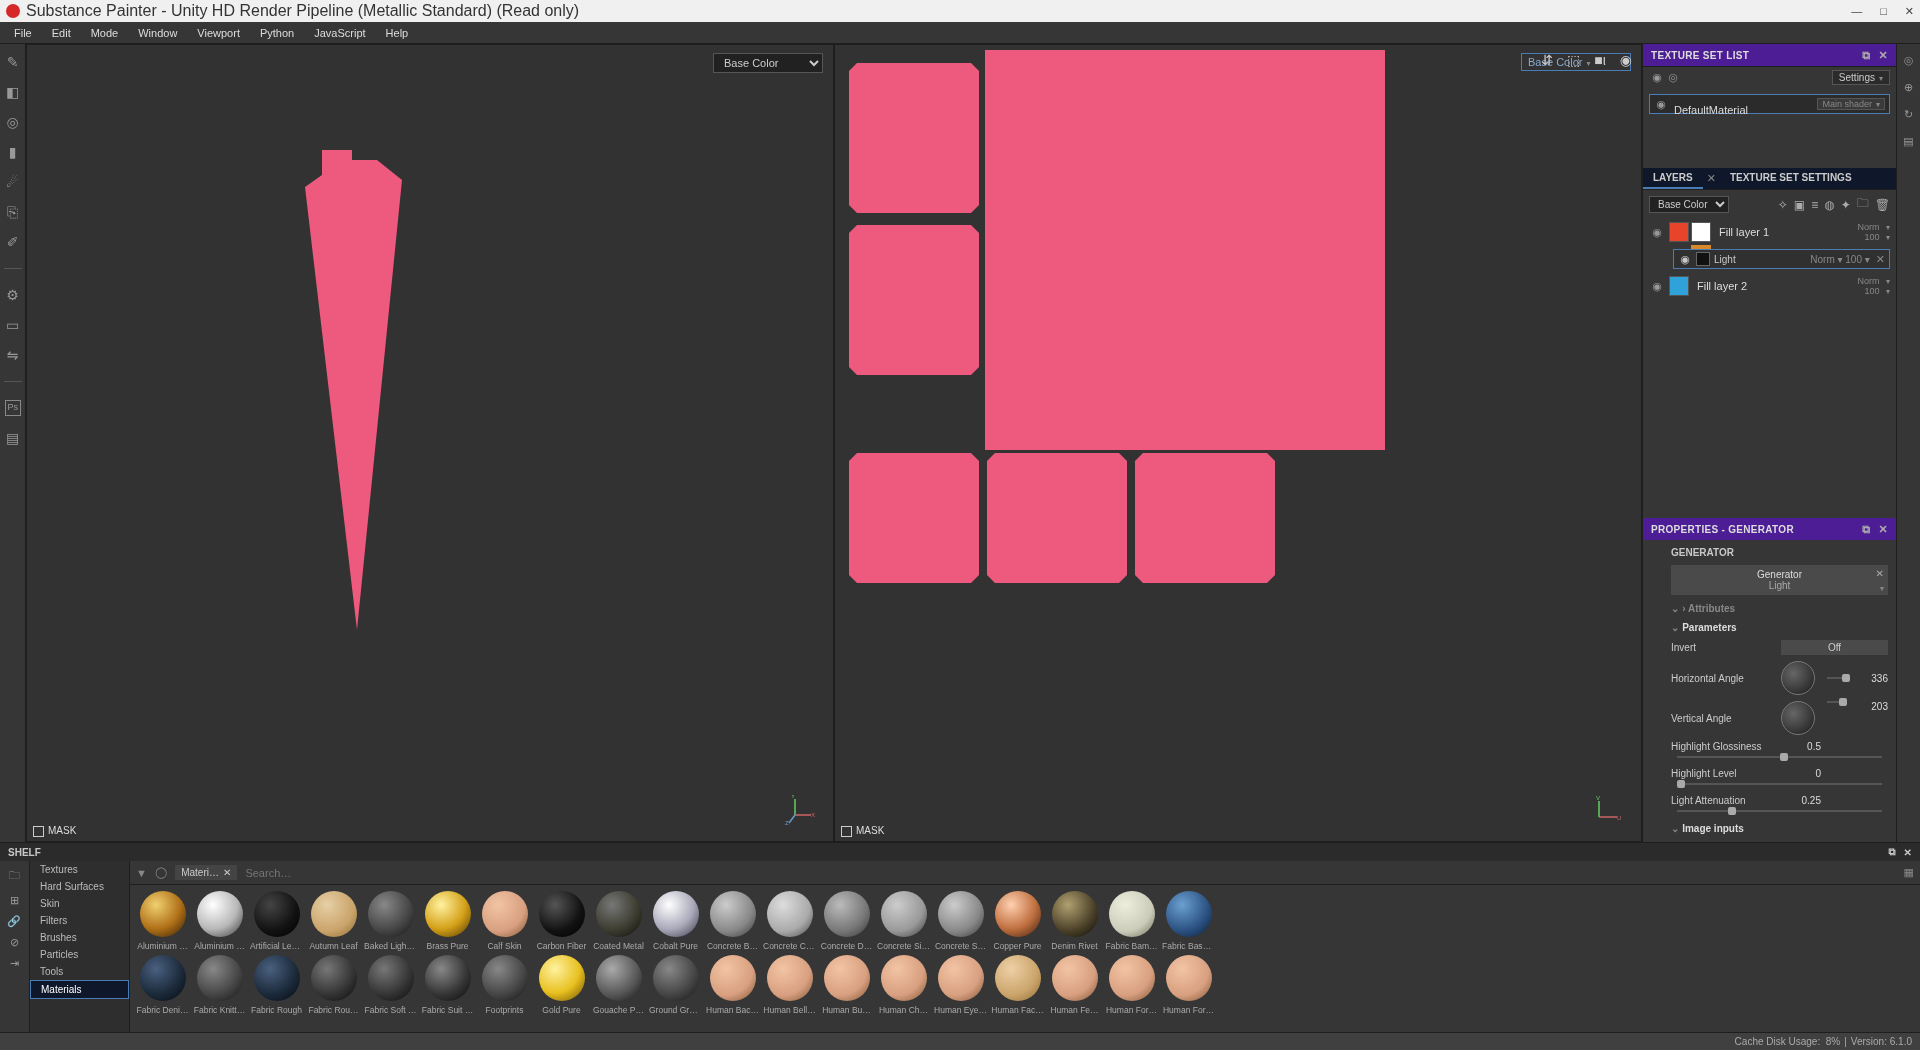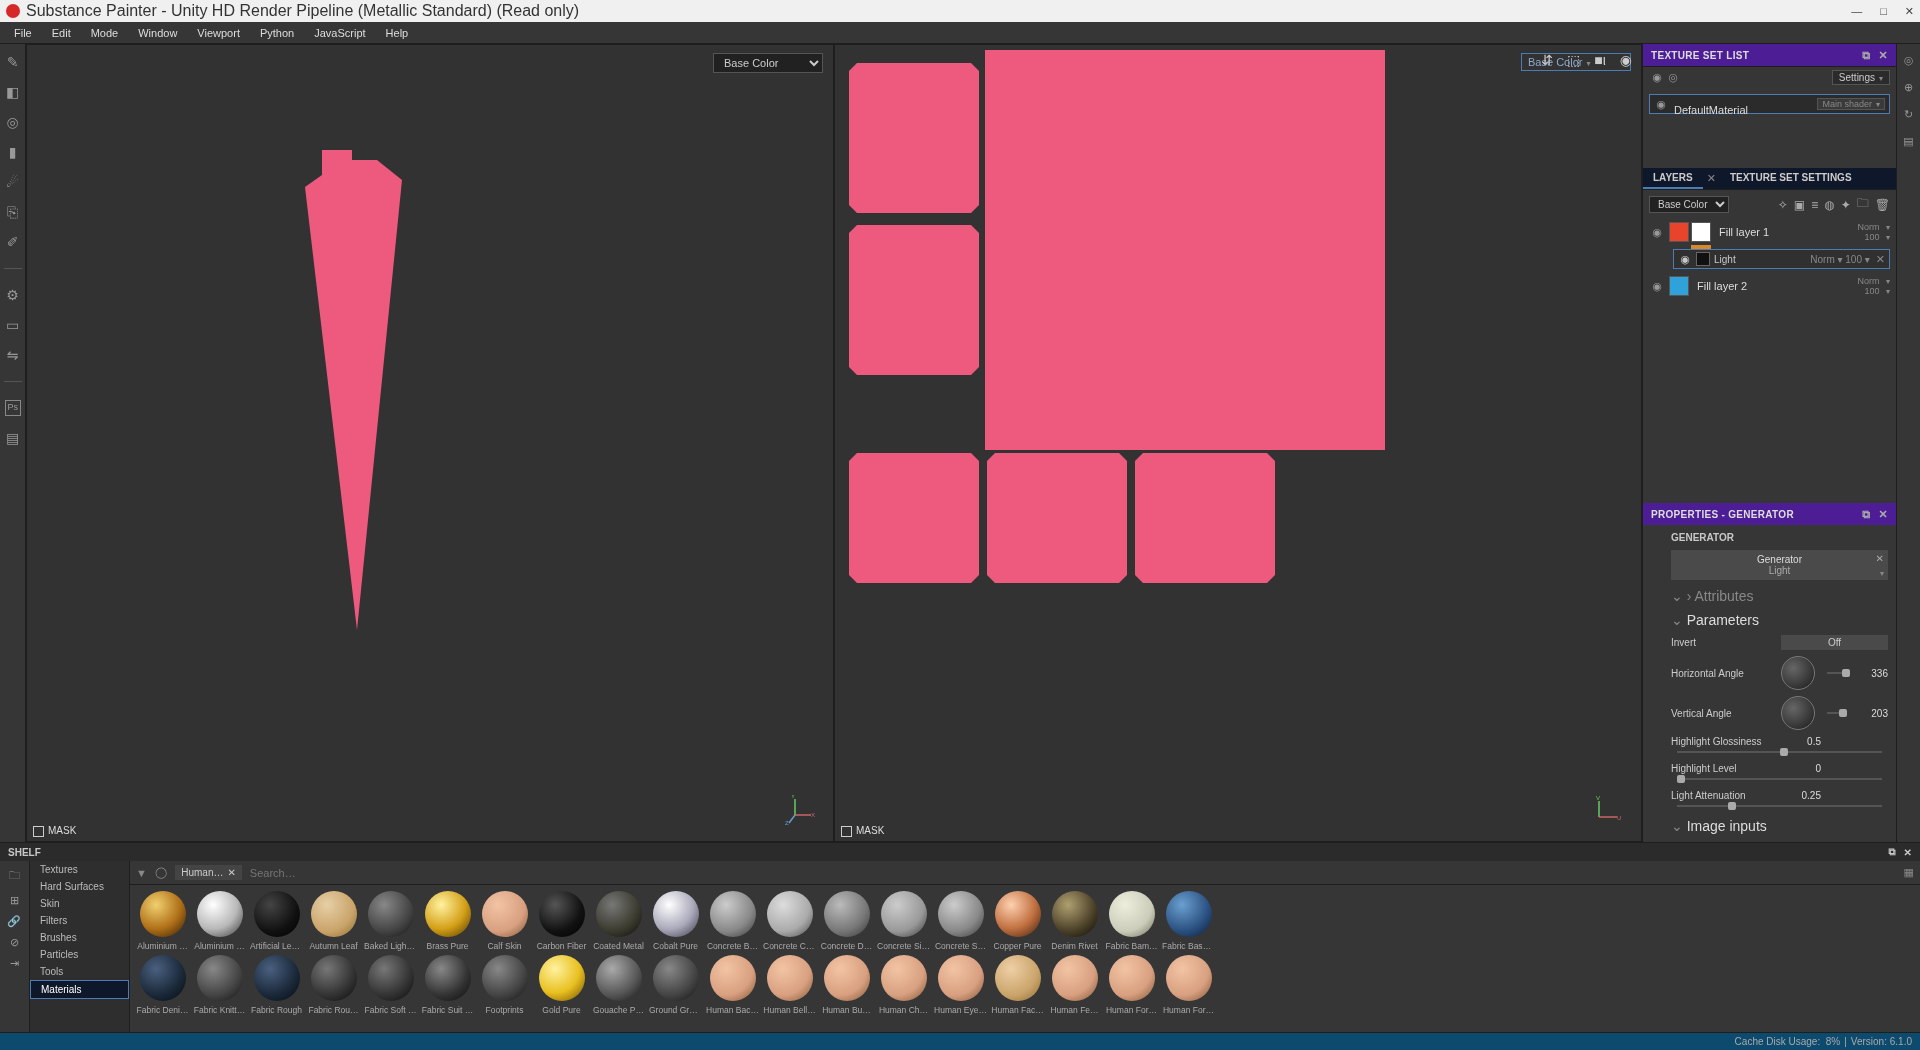--- a/index.html
+++ b/index.html
@@ -58,41 +58,41 @@
     .sublayer .x{margin-left:6px;color:#888;cursor:pointer;}
     .prop-section{padding:4px 8px;margin-left:20px;}
     .prop-row{display:flex;align-items:center;padding:3px 0;font-size:10px;}
     .prop-row .lab{flex:0 0 110px;color:#ccc;}
     .prop-row .val{width:40px;text-align:right;color:#ddd;}
     .dial{width:34px;height:34px;border-radius:50%;background:radial-gradient(circle at 35% 35%,#666,#1a1a1a);border:1px solid #777;margin-right:6px;}
     .slider{flex:1;height:2px;background:#555;position:relative;margin:0 6px;}
     .slider .h{position:absolute;width:8px;height:8px;background:#aaa;border-radius:2px;top:-3px;}
     .gen-box{background:#4a4a4a;padding:4px;font-size:10px;text-align:center;color:#ddd;position:relative;margin:4px 0;}
     .gen-box .x{position:absolute;right:4px;top:3px;color:#aaa;cursor:pointer;}
-    .group-head{padding:4px 0;font-size:14px;font-weight:normal;color:#ddd;}
+    .group-head{padding:4px 0;font-size:10px;font-weight:bold;color:#ddd;}
     .group-head::before{content:"⌄ ";color:#888;}
     .inv-btn{flex:1;background:#4a4a4a;text-align:center;padding:2px;color:#ccc;}
     .shelf{height:190px;background:#363636;display:flex;flex-direction:column;border-top:1px solid #1e1e1e;}
     .shelf-head{height:18px;background:#2b2b2b;display:flex;align-items:center;padding:0 8px;font-size:10px;font-weight:bold;}
     .shelf-head .sp{flex:1;}
     .shelf-body{flex:1;display:flex;}
     .shelf-left{width:30px;background:#363636;border-right:1px solid #1e1e1e;display:flex;flex-direction:column;align-items:center;padding-top:6px;gap:8px;color:#999;}
     .shelf-cats{width:100px;background:#2e2e2e;border-right:1px solid #1e1e1e;}
     .shelf-cats div{padding:3px 10px;font-size:10px;color:#bbb;cursor:pointer;}
     .shelf-cats div.sel{background:#0f172a;border:1px solid #4a7db6;color:#fff;}
     .shelf-filter{height:24px;display:flex;align-items:center;gap:8px;padding:0 6px;border-bottom:1px solid #1e1e1e;}
     .shelf-filter .ic{color:#888;cursor:pointer;}
     .shelf-filter .chip{background:#444;padding:2px 6px;font-size:10px;color:#ccc;display:flex;align-items:center;gap:4px;}
     .shelf-filter input{background:transparent;border:none;color:#ccc;font-size:11px;outline:none;flex:1;}
     .shelf-grid{flex:1;overflow:hidden;padding:6px;}
     .shelf-row{display:flex;gap:4px;}
     .mat-item{width:53px;text-align:center;color:#aaa;font-size:8.5px;}
     .mat-item .ball{width:46px;height:46px;border-radius:50%;margin:0 auto 4px auto;background:radial-gradient(circle at 35% 30%,#ddd 0%,#555 60%,#111 100%);position:relative;}
     .mat-item .lbl{white-space:nowrap;overflow:hidden;text-overflow:ellipsis;display:block;}
-    .status-bar{height:18px;background:#0c4a6e;display:flex;align-items:center;justify-content:flex-end;padding:0 8px;font-size:10px;color:#aaa;border-top:1px solid #1e1e1e;}
+    .status-bar{height:18px;background:#404040;display:flex;align-items:center;justify-content:flex-end;padding:0 8px;font-size:10px;color:#aaa;border-top:1px solid #1e1e1e;}
     .chev{font-size:8px;color:#888;margin-left:4px;}
     .vp-wrap{flex:1;display:flex;position:relative;}
     .vp-header-icons{position:absolute;top:8px;right:10px;z-index:3;display:flex;gap:14px;color:#ccc;font-size:14px;}
     .uv-octcut{clip-path:polygon(8px 0,calc(100% - 8px) 0,100% 8px,100% calc(100% - 8px),calc(100% - 8px) 100%,8px 100%,0 calc(100% - 8px),0 8px);}
   </style>
 </head>
 <body>
 
 <div class="title-bar">
   <span class="logo"></span>
@@ -286,21 +286,21 @@
     <div style="display:flex;align-items:center;flex:1;">
       <span class="dial"></span>
       <span class="slider">
                 <span class="h" style="left:97%"></span>
               </span>
       <span class="val">336</span>
     </div>
           </div>
           <div class="prop-row" style="flex-wrap: wrap;">
             <span class="lab">Vertical Angle</span>
-    <div style="display:flex;align-items:center;flex:1;">
+    <div style="display:flex;flex:1;">
       <span class="dial"></span>
       <span class="slider">
                 <span class="h" style="left:80%"></span>
               </span>
       <span class="val">203</span>
     </div>
           </div>
         </div>
       <div id="slider-params">
           <div class="prop-row" style="flex-wrap: wrap;">
@@ -366,21 +366,21 @@
         <div>Brushes</div>
         <div>Particles</div>
         <div>Tools</div>
         <div class="sel">Materials</div>
       </div>
     <div style="flex:1;display:flex;flex-direction:column;">
       <div class="shelf-filter">
         <span class="ic">▼</span>
         <span class="ic">◯</span>
         <span class="chip">
-          <span>Human…</span>
+          <span>Materi…</span>
             <span>✕</span>
         </span>
         <input placeholder="Search…" style="">
         <span class="ic" style="margin-left:auto;">▦</span>
       </div>
       <div class="shelf-grid">
         <div class="shelf-row" id="shelf-row1">
             <div class="mat-item">
               <div class="ball" style="background:radial-gradient(circle at 35% 30%,#f0d070 0%,#b07018 55%,#2a1a04 100%)"></div>
               <span class="lbl">Aluminium …</span>

